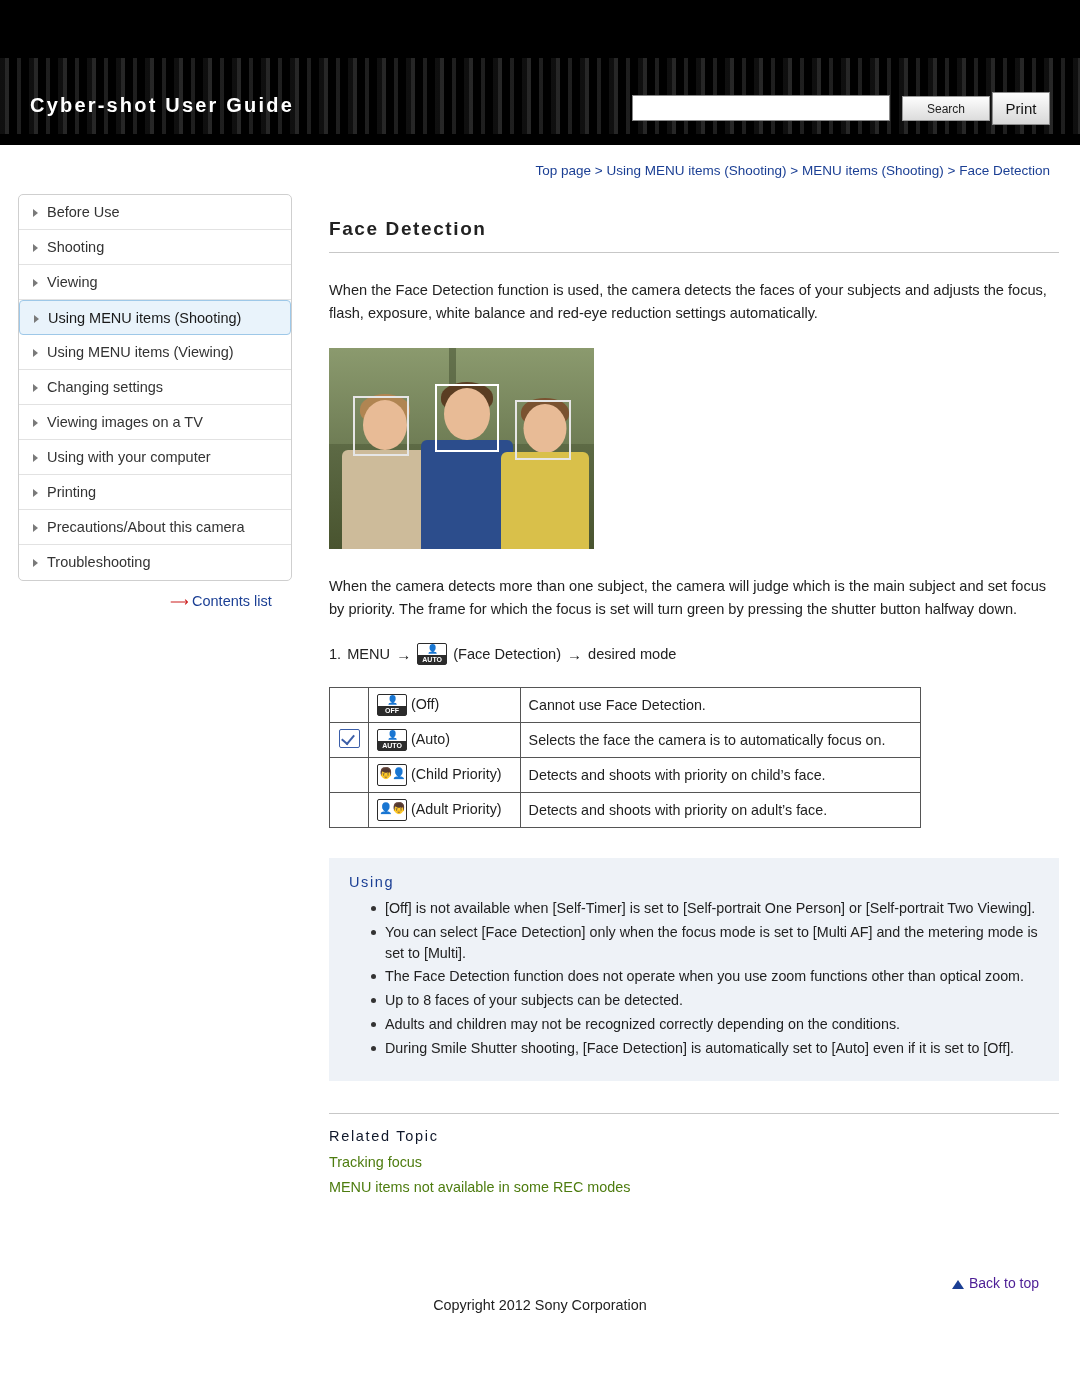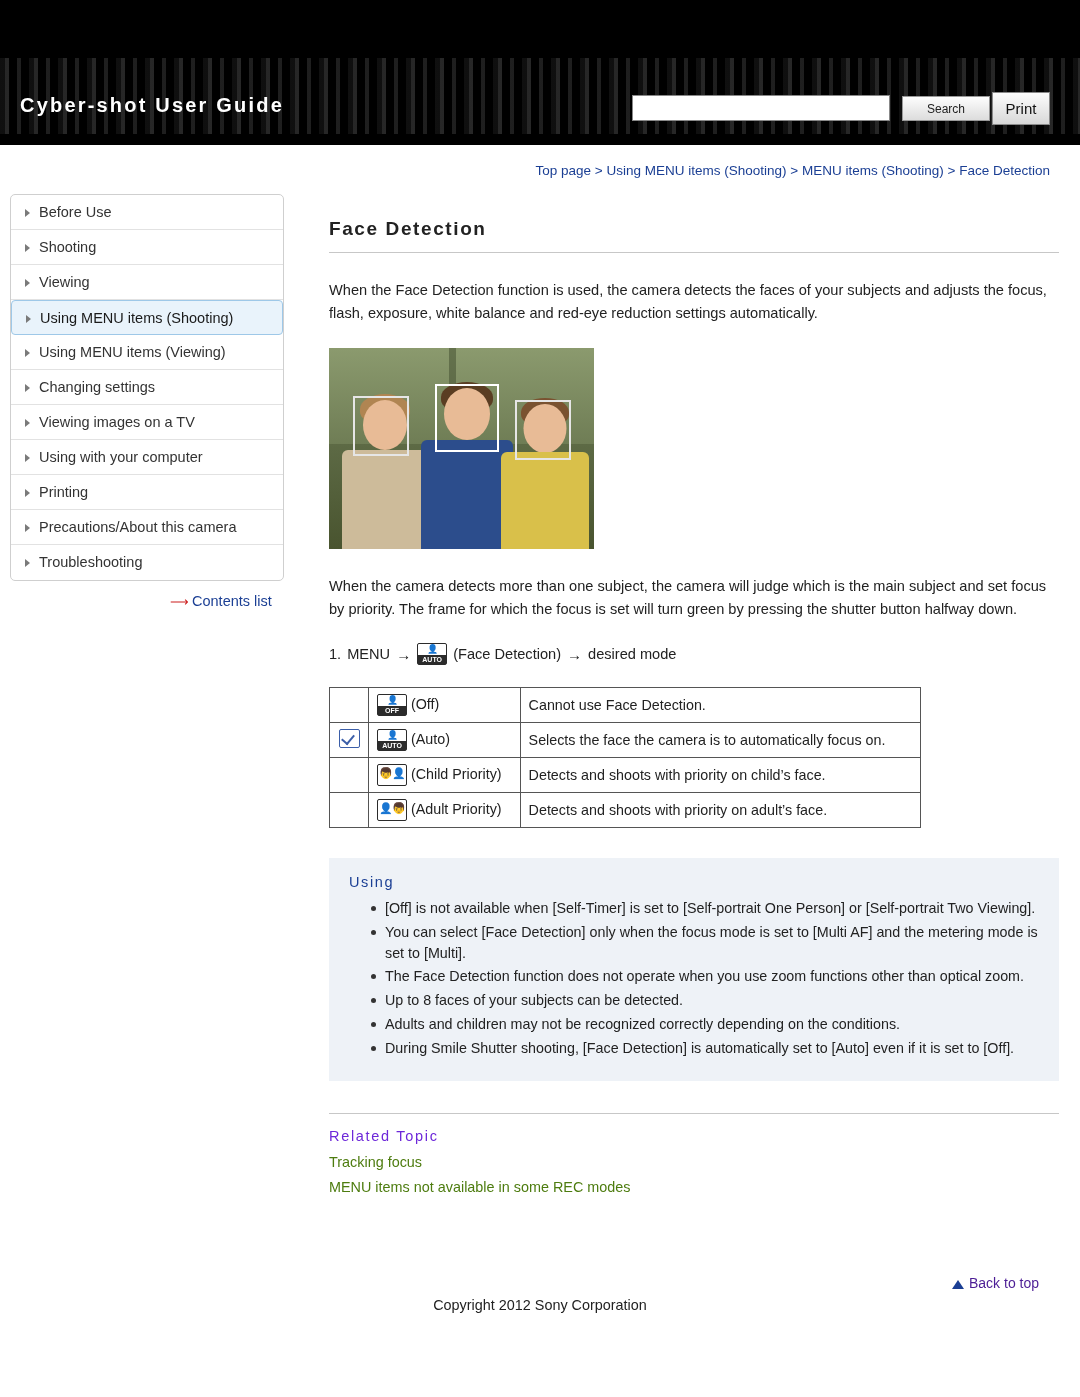--- a/index.html
+++ b/index.html
@@ -40,21 +40,21 @@
   }
   .header-bottom-line {
     position: absolute;
     left: 0; top: 137px;
     width: 1080px;
     height: 8px;
     background: #000;
   }
   .header-title {
     position: absolute;
-    left: 20px;
+    left: 30px;
     top: 94px;
     font-size: 20px;
     letter-spacing: 2.2px;
     color: #ffffff;
     font-weight: bold;
     white-space: nowrap;
   }
   .search-box {
     position: absolute;
     left: 632px;
@@ -107,21 +107,21 @@
     text-align: right;
     font-size: 13.5px;
     color: #1b3f94;
     white-space: nowrap;
   }
   .breadcrumb .sep { color: #1b3f94; }
 
   
   .sidebar {
     position: absolute;
-    left: 10px;
+    left: 18px;
     top: 194px;
     width: 274px;
     border: 1px solid #cfcfcf;
     border-radius: 5px;
     background: #fff;
     box-sizing: border-box;
     overflow: hidden;
   }
   .nav-item {
     height: 35px;
@@ -351,21 +351,21 @@
 
   
   .related {
     margin-top: 32px;
     border-top: 1px solid #c7c7c7;
     padding-top: 14px;
   }
   .related-title {
     font-size: 14.5px;
     letter-spacing: 1.7px;
-    color: #6d28d9;
+    color: #0f172a;
     margin-bottom: 10px;
   }
   .related a {
     display: block;
     font-size: 14.4px;
     color: #4d7c0f;
     text-decoration: none;
     margin-bottom: 9px;
     cursor: pointer;
   }

